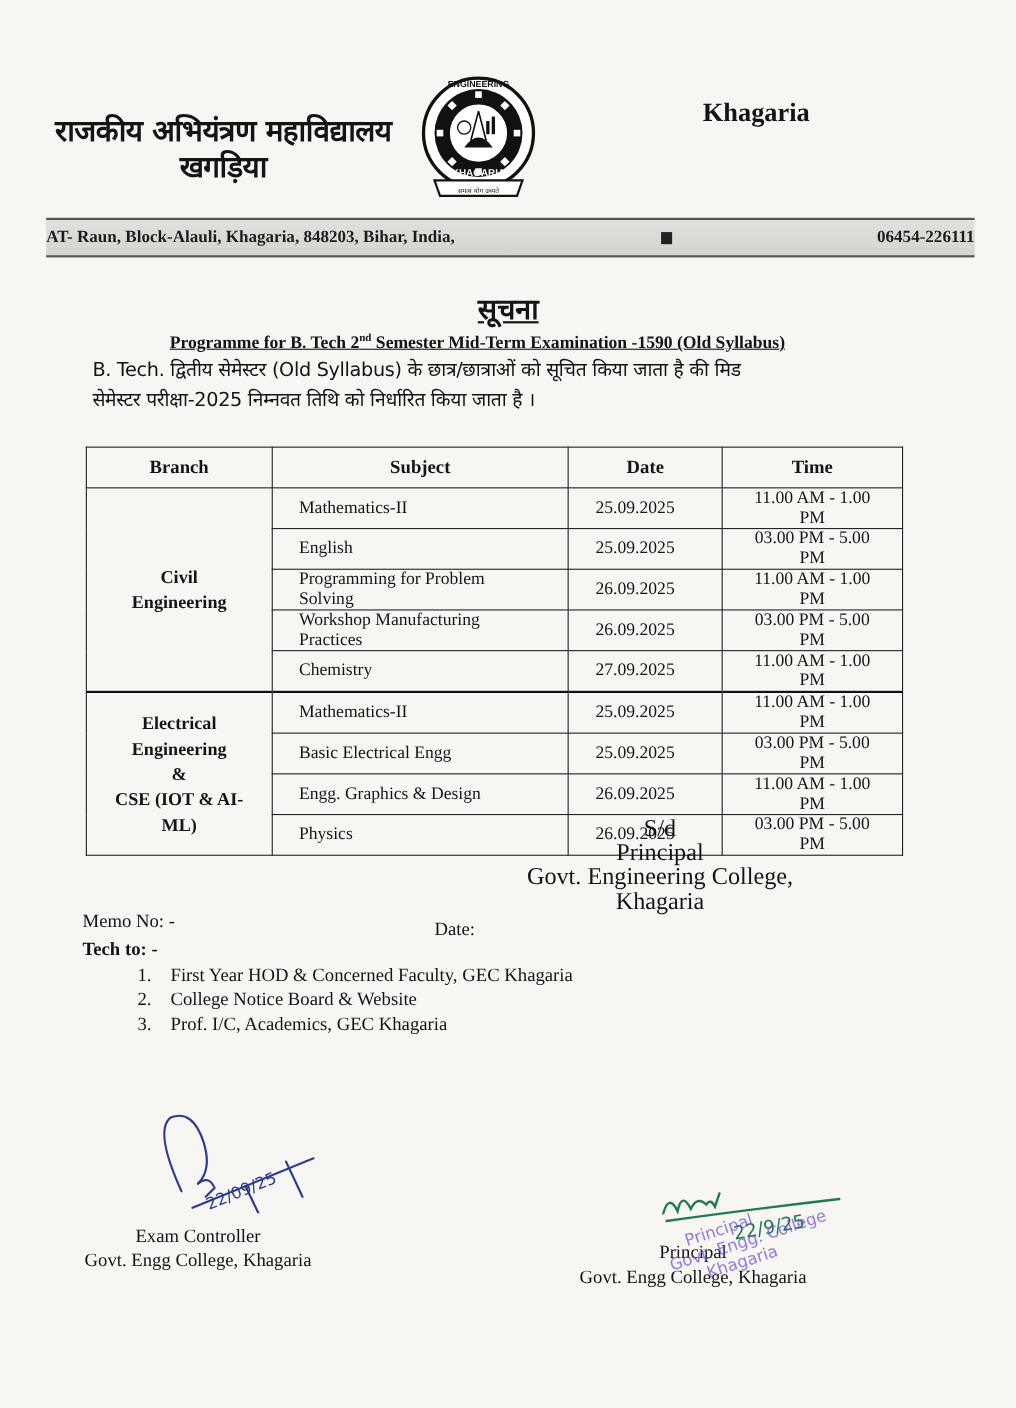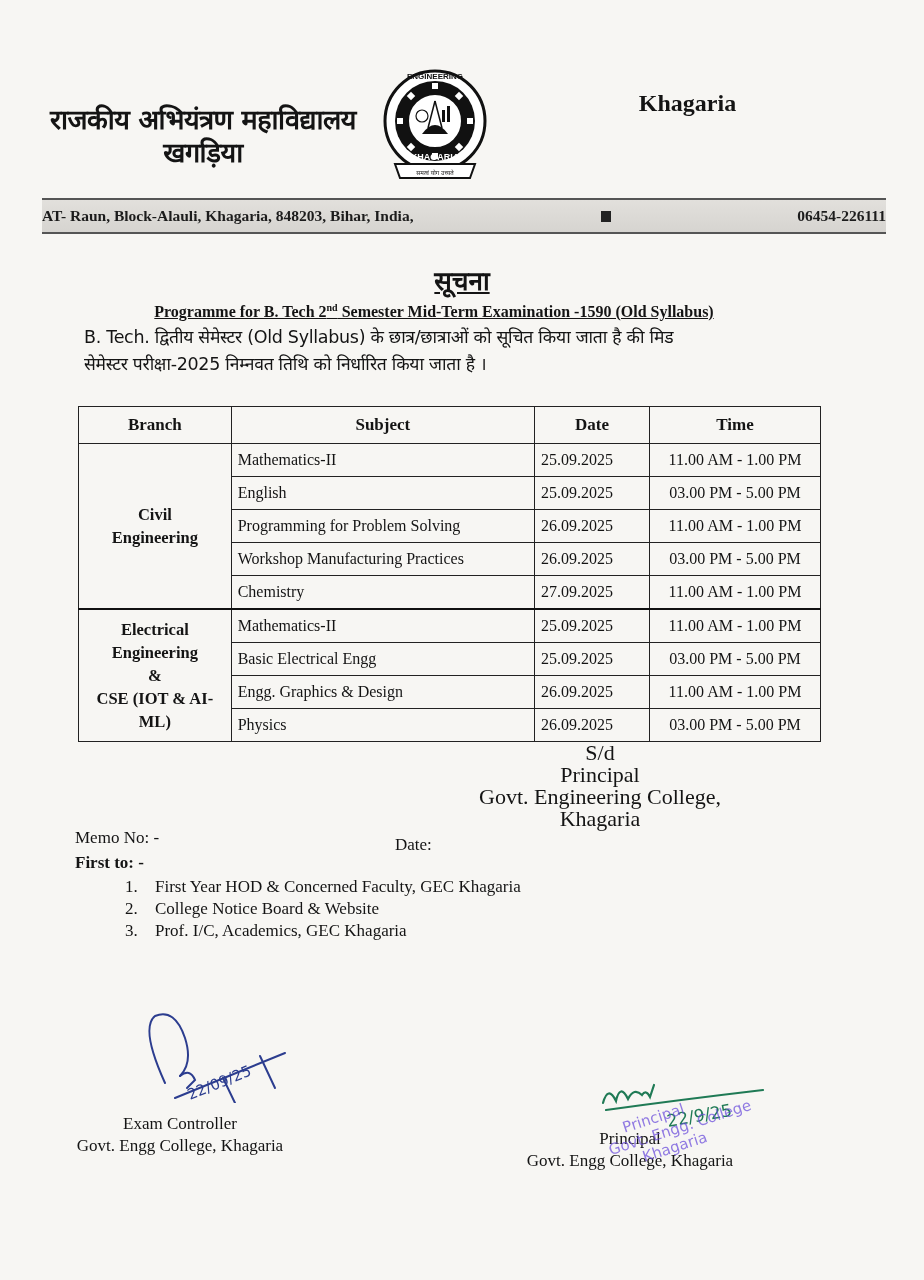--- a/index.html
+++ b/index.html
@@ -50,21 +50,21 @@
     font-size: 17.5px; line-height: 27px;
     font-family: "DejaVu Sans", sans-serif; letter-spacing: -0.3px;
   }
 
   
   table.sched {
     position: absolute; left: 78px; top: 406px; width: 743px;
     border-collapse: collapse; font-size: 16px;
   }
   table.sched th, table.sched td {
-    border: 1.5px solid #222; padding: 0 6px; height: 32px;
+    border: 1.5px solid #222; padding: 0 24px; height: 32px;
   }
   table.sched th { font-weight: bold; font-size: 17px; height: 36px; }
   table.sched td.branch { text-align: center; font-weight: bold; font-size: 16.5px; line-height: 1.4; width: 137px; }
   table.sched td.subj { width: 285px; }
   table.sched td.date { width: 100px; }
   table.sched td.time { text-align: center; width: 155px; }
   table.sched tr.group-start td { border-top: 2.5px solid #111; }
 
   
   .sd { left: 470px; top: 742px; width: 260px; text-align: center; font-size: 22px; line-height: 22px; }
@@ -211,21 +211,21 @@
 </table>
 
 <div class="abs sd">
   <div>S/d</div>
   <div>Principal</div>
   <div>Govt. Engineering College, Khagaria</div>
 </div>
 
 <div class="abs memo">Memo No: -</div>
 <div class="abs date-label">Date:</div>
-<div class="abs copy-to">First to: -</div>
+<div class="abs copy-to">Tech to: -</div>
 <ul class="abs copy-list">
   <li><span class="num">1.</span><span>First Year HOD &amp; Concerned Faculty, GEC Khagaria</span></li>
   <li><span class="num">2.</span><span>College Notice Board &amp; Website</span></li>
   <li><span class="num">3.</span><span>Prof. I/C, Academics, GEC Khagaria</span></li>
 </ul>
 
 <svg class="abs ec-sig" viewBox="0 0 170 95">
   <g fill="none" stroke="#2c3d8f" stroke-width="2" stroke-linecap="round">
     <path d="M30 75 Q5 20 20 8 Q40 0 50 30 Q58 55 45 68"></path>
     <path d="M45 68 Q55 60 60 72 L52 80"></path>

